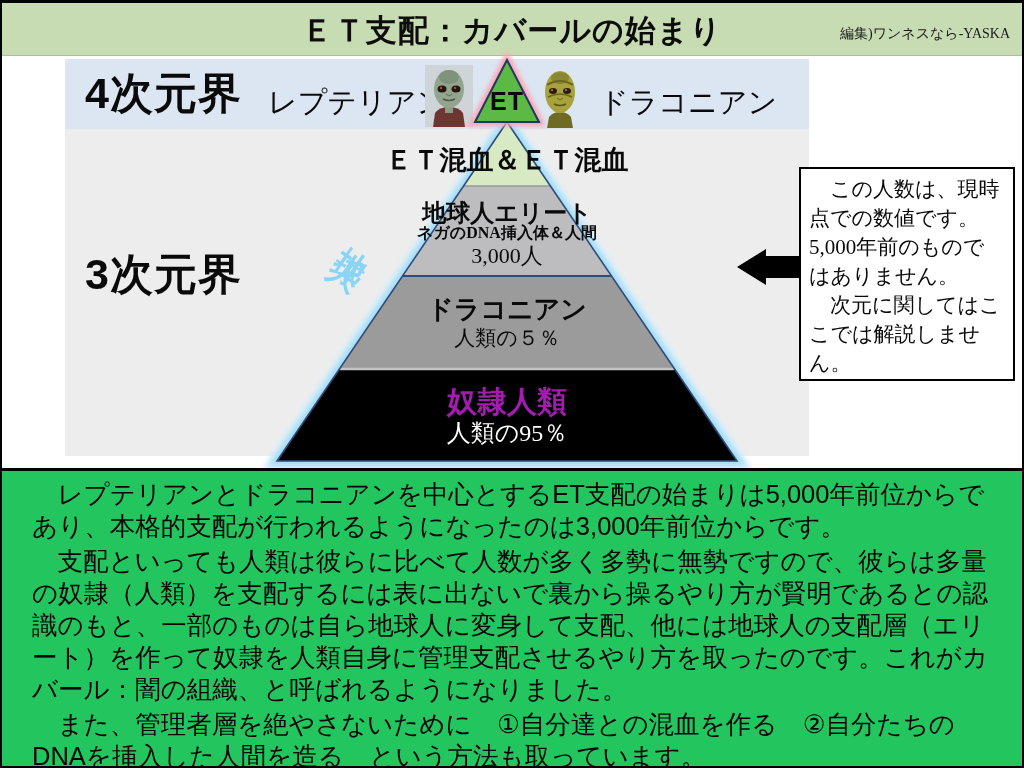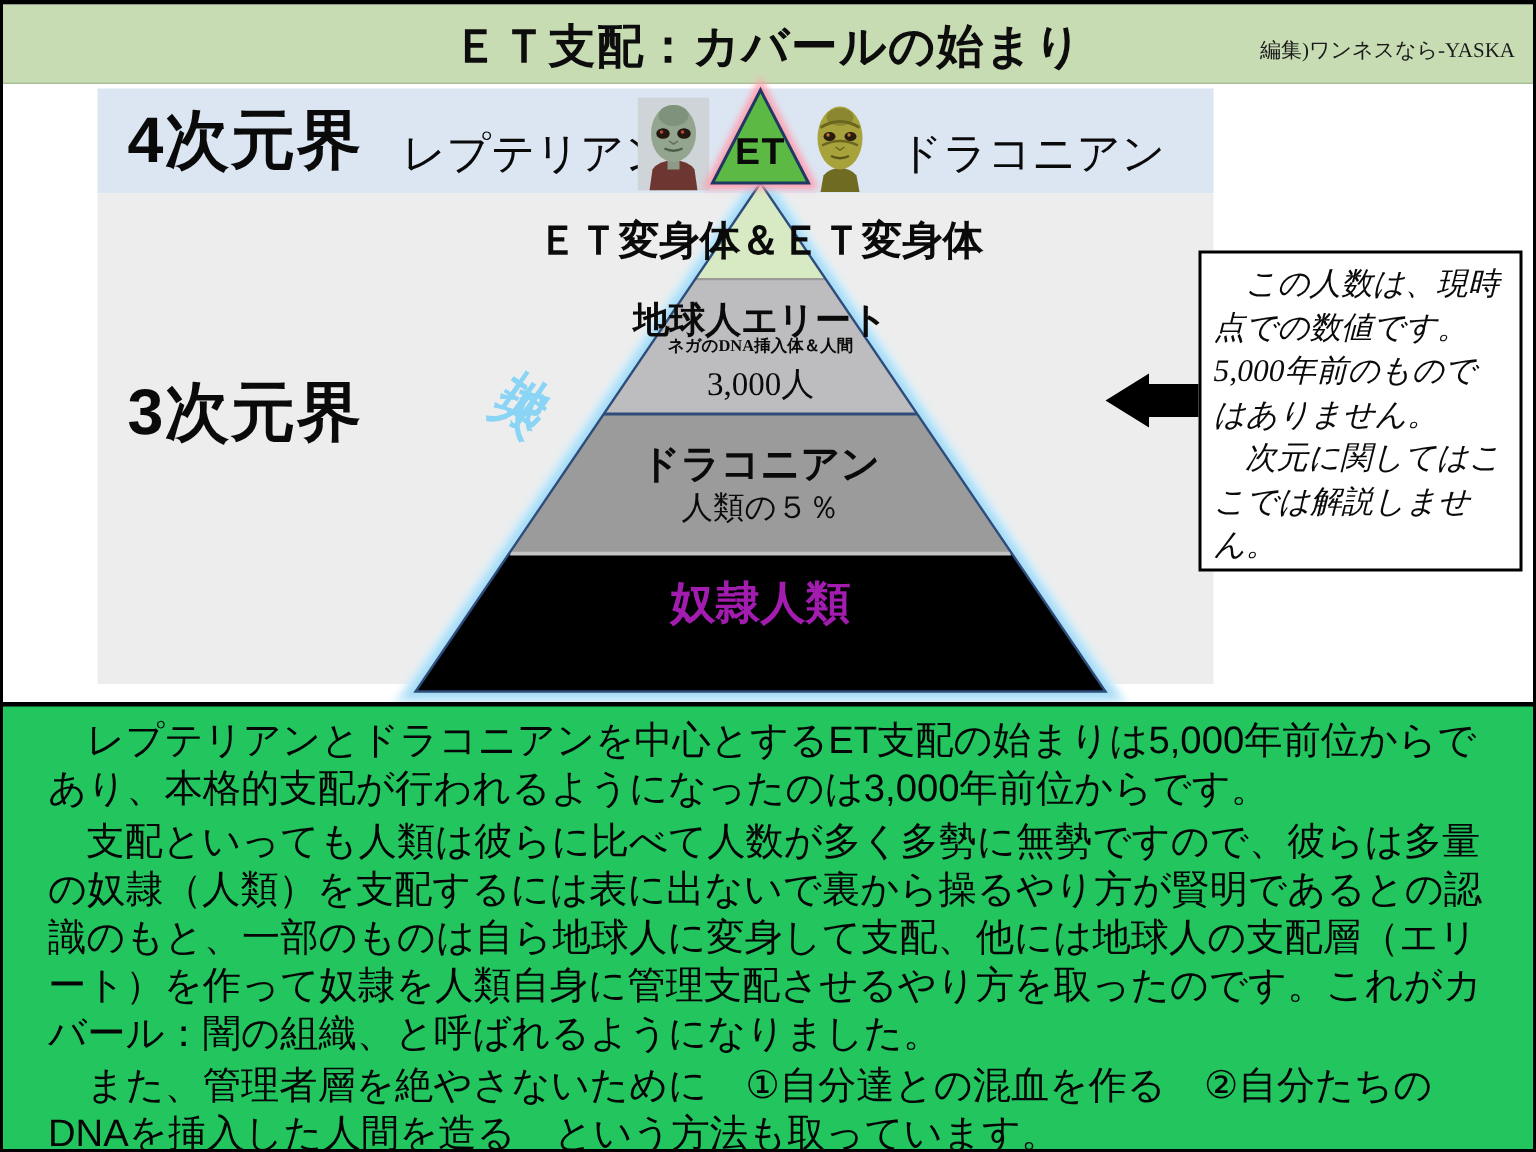--- a/index.html
+++ b/index.html
@@ -22,41 +22,41 @@
   .reptilian-label{left:266px;top:80px;}
   .draconian-label{left:597px;top:80px;text-align:center;}
   .avatar{position:absolute;}
   
   .pyr-svg{position:absolute;left:230px;top:40px;width:540px;height:440px;pointer-events:none;}
   
   .ptxt{position:absolute;left:505px;transform:translateX(-50%);white-space:nowrap;text-align:center;color:#0a0a0a;}
   .et-label{top:84px;font-size:25px;font-weight:800;letter-spacing:1px;}
   .l-transform{top:139px;font-size:27px;font-weight:800;}
   .l-elite{top:194px;font-size:24px;font-weight:800;text-align:right;}
-  .l-elite-sub{top:220px;font-size:11px;font-weight:600;font-family:"Liberation Serif","DejaVu Serif",serif;}
+  .l-elite-sub{top:220px;font-size:16px;font-weight:600;font-family:"Liberation Serif","DejaVu Serif",serif;}
   .l-elite-count{top:238px;font-size:22px;font-family:"Liberation Serif","DejaVu Serif",serif;}
   .l-dogs{top:289px;font-size:26px;font-weight:800;}
   .l-dogs-sub{top:321px;font-size:21px;font-family:"Liberation Serif","DejaVu Serif",serif;}
   .l-slaves{top:379px;font-size:30px;font-weight:800;color:#a21caf;}
   .l-slaves-sub{top:414px;font-size:24px;color:#fff;font-family:"Liberation Serif","DejaVu Serif",serif;}
   
   .earthling{
     position:absolute;left:346px;top:226px;color:#8ad4f5;font-size:31px;font-weight:700;
     writing-mode:vertical-rl;text-orientation:upright;letter-spacing:7px;
     transform:rotate(35deg);transform-origin:50% 50%;
   }
   
   .arrow-svg{position:absolute;left:733px;top:243px;width:68px;height:42px;}
   
   .note-box{
     position:absolute;left:797px;top:164px;width:216px;height:214px;box-sizing:border-box;
     background:#fff;border:2px solid #000;padding:6px 8px;
     font-family:"Liberation Serif","DejaVu Serif",serif;font-size:21px;line-height:29px;color:#0a0a0a;
   }
-  .note-box p{margin:0;font-style:italic;}
+  .note-box p{margin:0;}
   
   .bottom{
     position:absolute;left:0;right:0;top:465px;bottom:0;background:#22c55e;
     border-top:3px solid #000;padding:7px 28px 0 30px;box-sizing:border-box;
   }
   .bottom p{margin:0 0 3px 0;font-size:25.5px;line-height:32px;color:#050505;}
 </style>
 </head>
 <body>
 
@@ -123,27 +123,28 @@
     <line x1="400.5" y1="273" x2="609.5" y2="273" stroke-width="2" stroke="#2e4d7b"></line>
     <line x1="338.1" y1="366" x2="671.9" y2="366" stroke="#c4c4c6" stroke-width="2.5"></line>
 
     <path d="M505,119 L735,458 L275,458 Z" fill="none" stroke-width="1.6" stroke="#2e4d7b"></path>
 
     <path d="M505,57 L537,119 L473,119 Z" fill="none" stroke-width="8" filter="url(#soft)" stroke="#ff9fb0"></path>
     <path d="M505,57 L537,119 L473,119 Z" stroke="#1f3864" stroke-width="2" fill="#5cb944"></path>
   </svg>
 
   <div class="ptxt et-label">ET</div>
-  <div class="ptxt l-transform">ＥＴ変身体＆ＥＴ変身体</div>
+  <div class="ptxt l-transform">ＥＴ混血＆ＥＴ混血</div>
   <div class="ptxt l-elite">地球人エリート</div>
   <div class="ptxt l-elite-sub">ネガのDNA挿入体＆人間</div>
   <div class="ptxt l-elite-count">3,000人</div>
   <div class="ptxt l-dogs">ドラコニアン</div>
   <div class="ptxt l-dogs-sub">人類の５％</div>
   <div class="ptxt l-slaves">奴隷人類</div>
+  <div class="ptxt l-slaves-sub">人類の95％</div>
 
   <div class="earthling">地球人</div>
 
   <svg class="arrow-svg" viewBox="0 0 68 42">
     <polygon points="68,10 31,10 31,3 2,21 31,39 31,32 68,32" fill="#000"></polygon>
   </svg>
 
   <div class="note-box">
     <p>　この人数は、現時点での数値です。5,000年前のものではありません。</p>
     <p>　次元に関してはここでは解説しません。</p>

